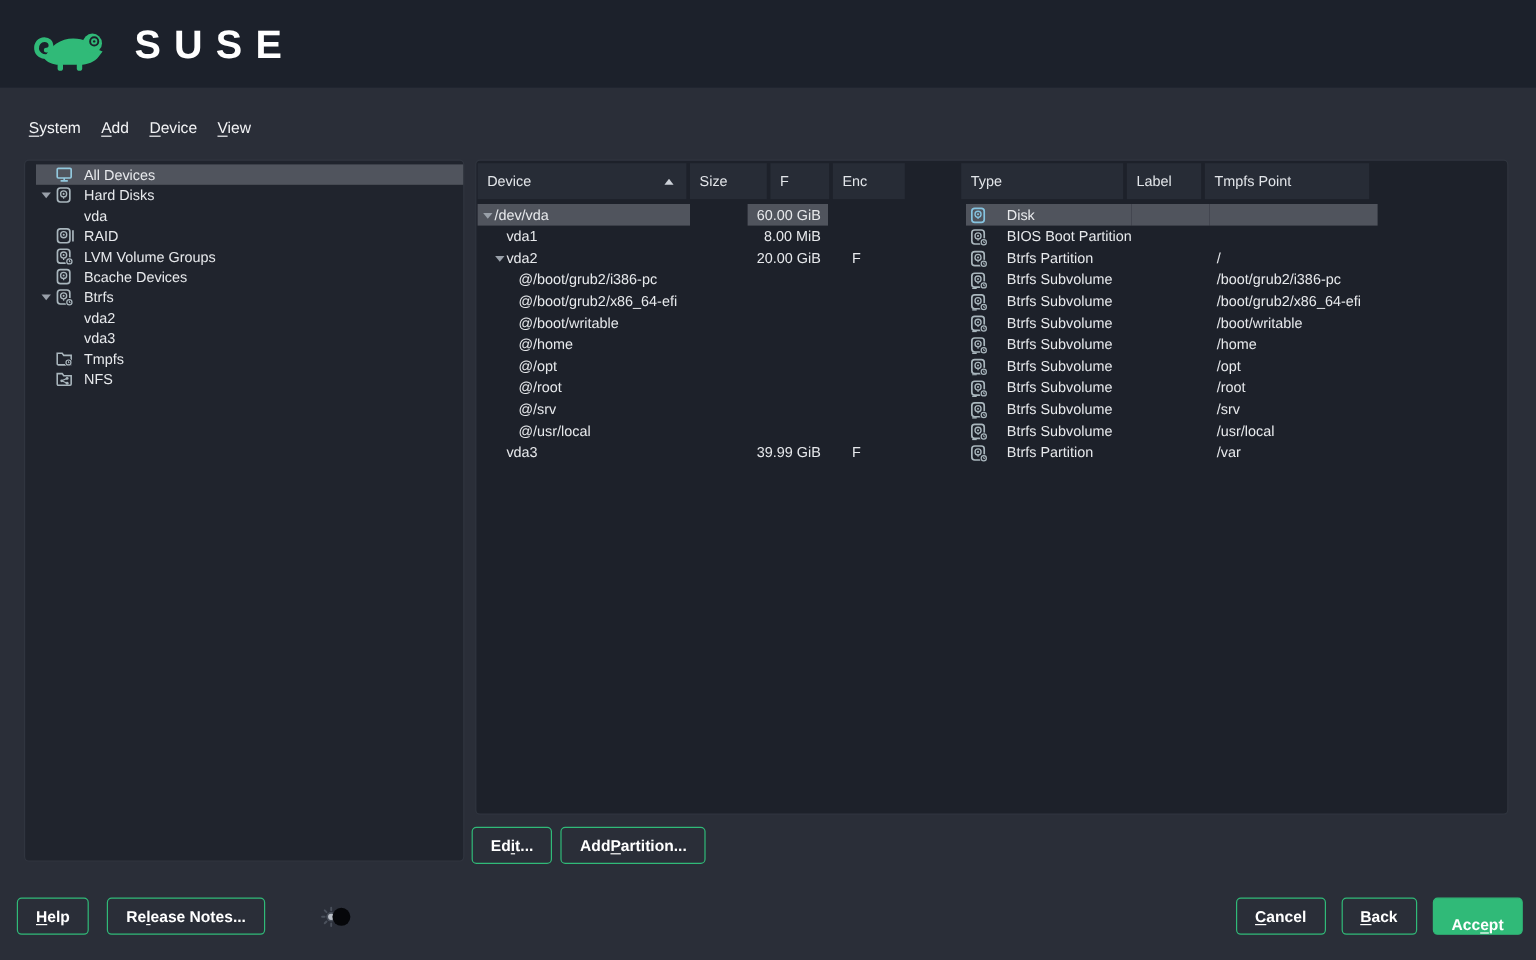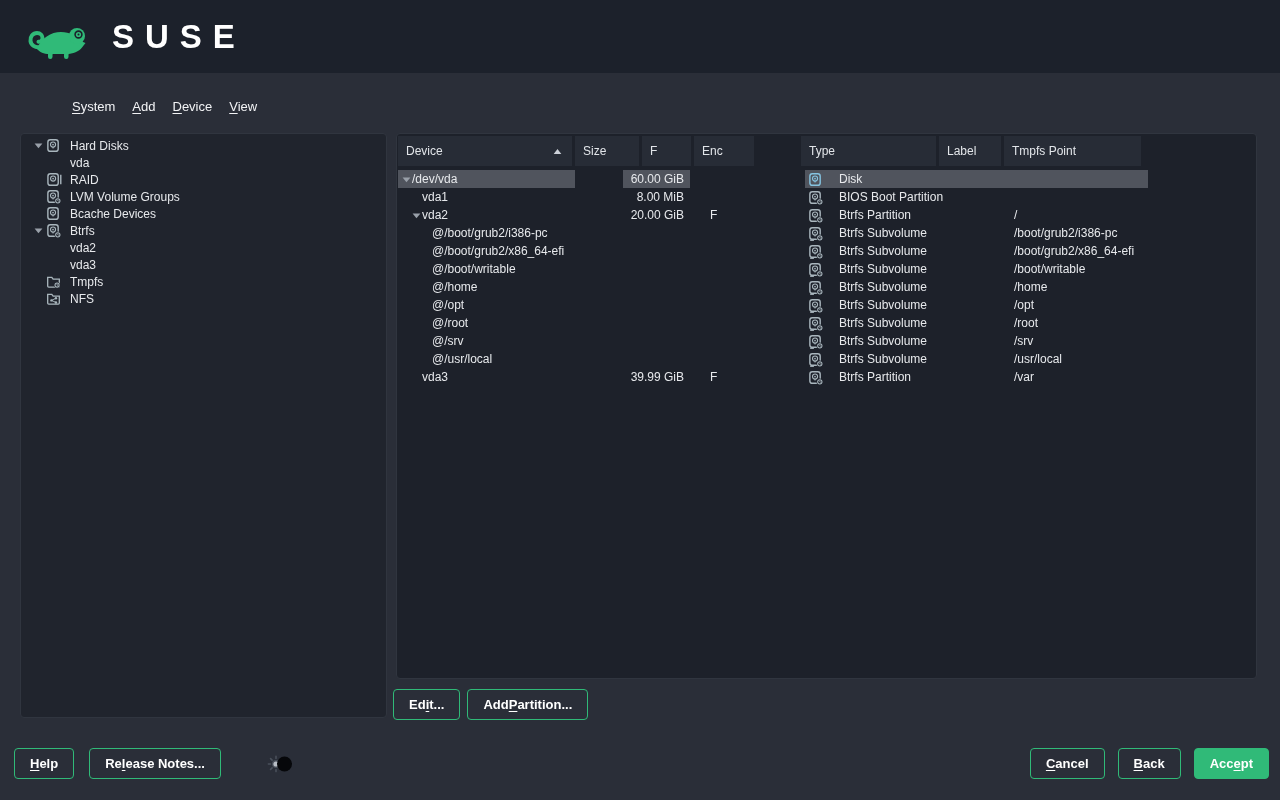--- a/index.html
+++ b/index.html
@@ -5,21 +5,21 @@
   html,body{margin:0;padding:0;background:#2a2e38;}
   .app{position:relative;width:1280px;height:800px;background:#2a2e38;
        font-family:"Liberation Sans",sans-serif;color:#e9ebee;overflow:hidden;}
 
   
   .topbar{position:absolute;left:0;top:0;width:1280px;height:73px;background:#1c212b;
           display:flex;align-items:center;padding-left:24px;box-sizing:border-box;}
   .brand{font-size:33px;font-weight:bold;letter-spacing:11px;color:#ffffff;margin-left:14px;line-height:1;}
 
   
-  .menubar{position:absolute;top:99px;left:24px;display:flex;gap:17px;font-size:13px;color:#f2f3f5;margin-left:48px;}
+  .menubar{position:absolute;top:99px;left:24px;display:flex;gap:17px;font-size:13px;color:#f2f3f5;}
   .menu-item{cursor:default;}
   u{text-decoration:underline;text-underline-offset:2px;}
 
   
   .sidebar{position:absolute;left:20px;top:133px;width:367px;height:585px;background:#20242d;
            border:1px solid #30353f;border-radius:4px;box-sizing:border-box;padding-top:3px;}
   .srow{height:17px;display:flex;align-items:center;font-size:12px;margin-left:9px;color:#e7e9ec;}
   .srow.sel{background:#50545d;}
   .s-exp{width:16px;display:flex;justify-content:center;align-items:center;flex:none;}
   .s-ico{width:24px;display:flex;align-items:center;flex:none;color:#a9b6bd;}
@@ -48,21 +48,21 @@
   .c-mount{width:140px;padding-left:6px;}
   .trow.sel .hl{background:#50545d;}
   .t-exp{width:12px;display:flex;justify-content:center;align-items:center;flex:none;}
   .t-ico{width:21px;display:flex;align-items:center;flex:none;color:#a9b6bd;padding-left:3px;box-sizing:border-box;}
   .t-ico.selicon{color:#85c3e0;}
 
   
   .btn{height:31px;padding:0 15px;background:transparent;border:1px solid #30ba78;border-radius:4px;
        color:#ffffff;font-weight:bold;font-size:13px;font-family:"Liberation Sans",sans-serif;
        display:inline-flex;align-items:center;cursor:pointer;}
-  .btn-primary{background:#30ba78;}
+  .btn-primary{background:#30ba78;align-items:flex-end;}
   .table-actions{position:absolute;left:393px;top:689px;display:flex;gap:7px;}
   .footer-left{position:absolute;left:14px;top:748px;display:flex;gap:15px;align-items:center;}
   .footer-right{position:absolute;right:11px;top:748px;display:flex;gap:13px;}
   .theme-toggle{margin-left:30px;display:flex;align-items:center;cursor:pointer;}
 </style>
 </head>
 <body>
 
 <div class="app">
 
@@ -84,20 +84,30 @@
   </header>
 
   <nav class="menubar">
     <span class="menu-item"><u>S</u><span>ystem</span></span>
     <span class="menu-item"><u>A</u><span>dd</span></span>
     <span class="menu-item"><u>D</u><span>evice</span></span>
     <span class="menu-item"><u>V</u><span>iew</span></span>
   </nav>
 
   <aside class="sidebar" id="sidebar">
+      <div class="srow sel">
+        <span class="s-exp"></span>
+        <span class="s-ico monitor">
+          <svg width="15" height="15" viewBox="0 0 16 16">
+            <rect x="1.8" y="2.4" width="12.4" height="8.6" rx="1" stroke="currentColor" fill="none" stroke-width="1.5"></rect>
+            <path d="M8 11v2.2M4.8 13.5h6.4" stroke="currentColor" fill="none" stroke-width="1.5"></path>
+          </svg>
+        </span>
+        <span class="s-label">All Devices</span>
+      </div>
       <div class="srow">
         <span class="s-exp">
           <svg width="9" height="7">
             <path d="M0.6 1.4h7.8L4.5 6.2z" fill="#99a0a9"></path>
           </svg>
         </span>
         <span class="s-ico">
           <svg width="15" height="15" viewBox="0 0 16 16">
             <rect x="2" y="1.8" width="11" height="12.4" rx="2.6" stroke="currentColor" fill="none" stroke-width="1.5"></rect>
             <circle cx="7.5" cy="7" r="2.7" stroke="currentColor" fill="none" stroke-width="1.2"></circle>

